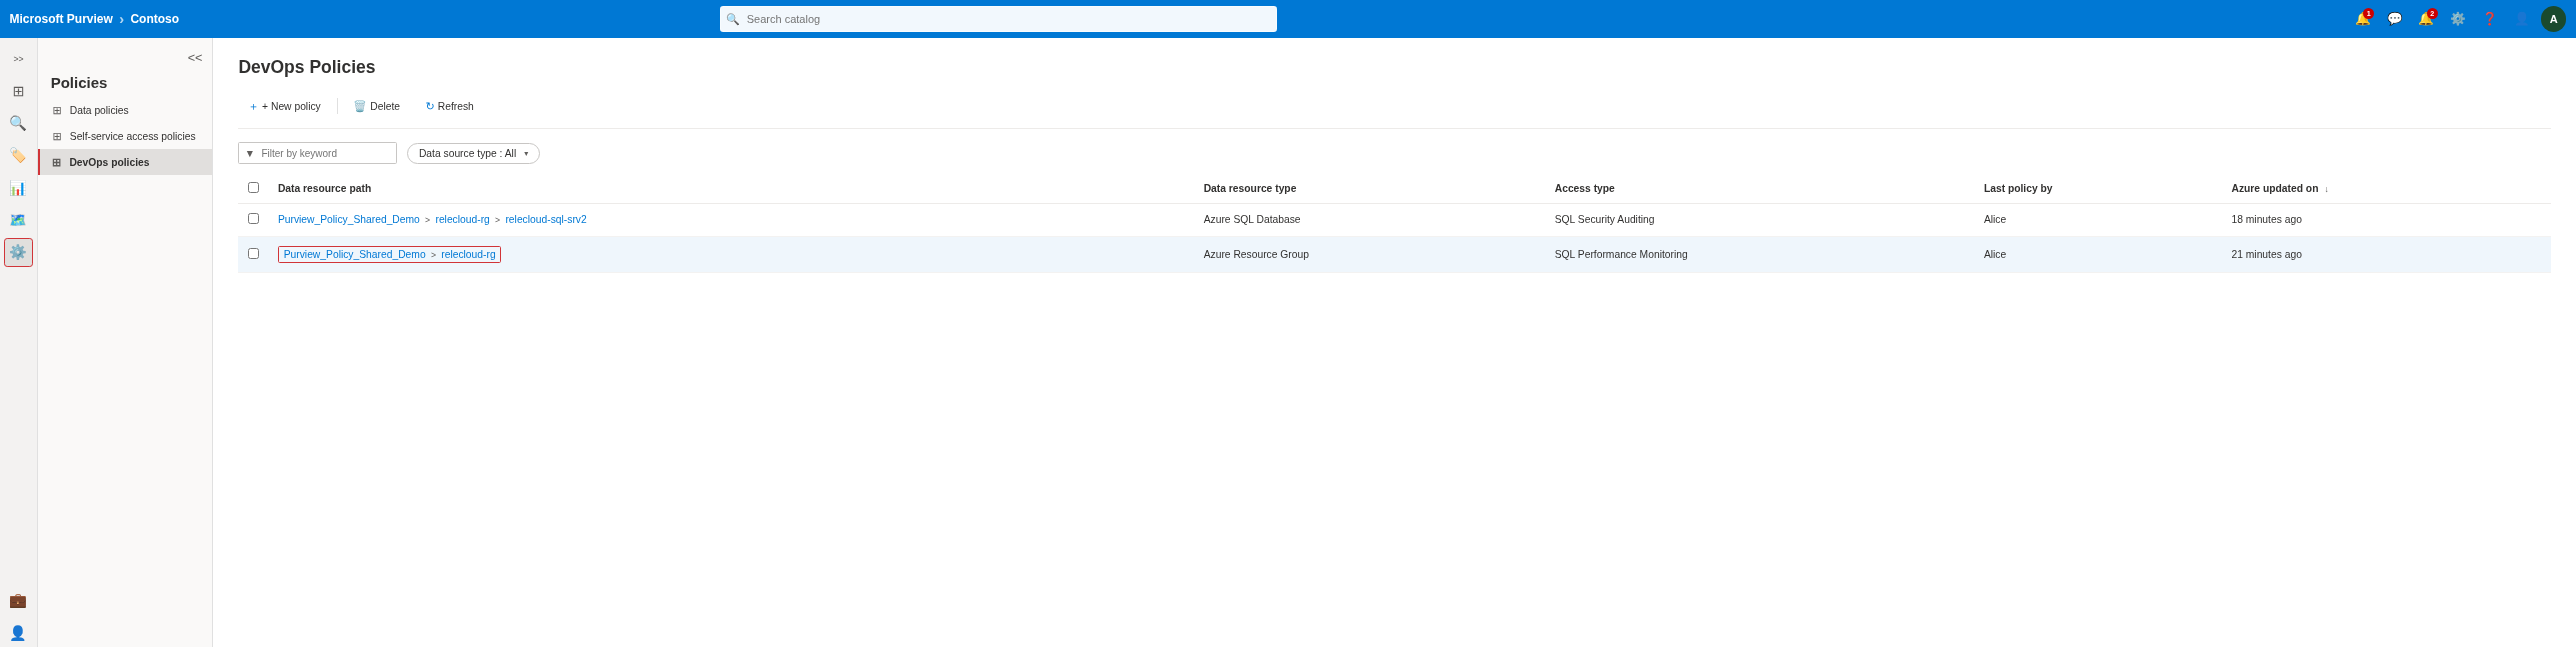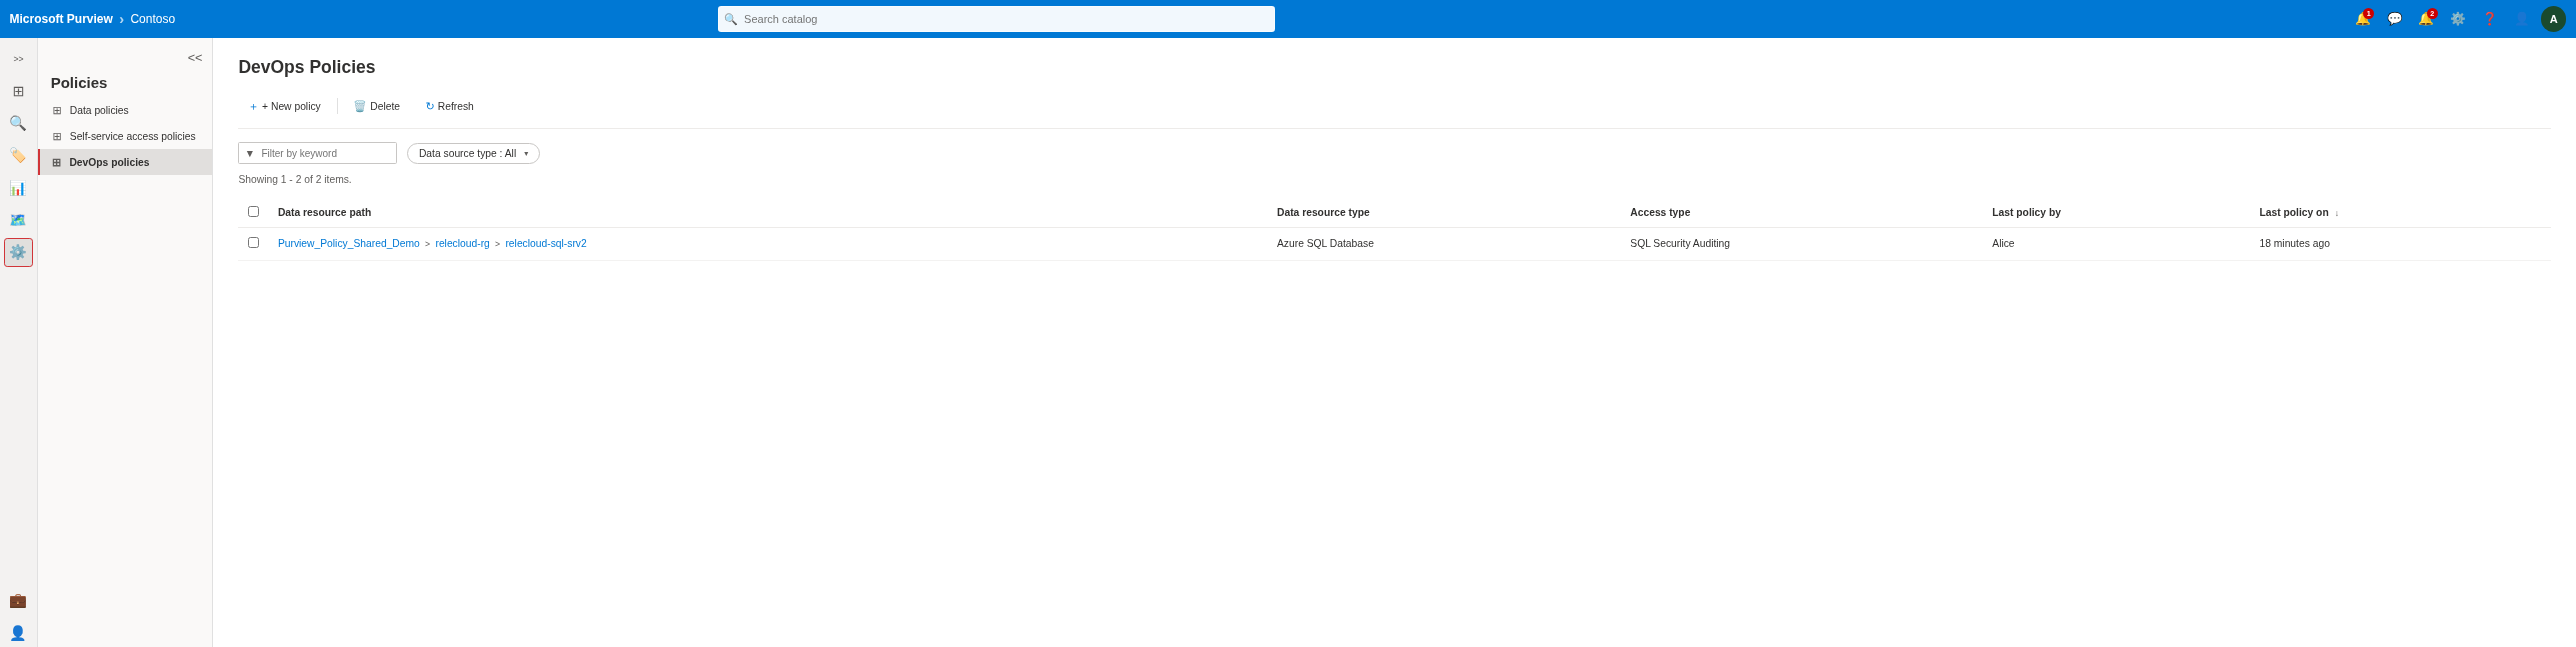--- a/index.html
+++ b/index.html
@@ -24,21 +24,21 @@
       color: #fff;
       font-size: 12px;
       font-weight: 600;
       white-space: nowrap;
     }
     .top-nav-brand .separator {
       color: rgba(255,255,255,0.7);
       font-size: 14.3px;
     }
     .top-nav-brand .tenant {
-      font-weight: 400;
+      font-weight: 700;
     }
     .search-bar {
       flex: 1;
       max-width: 557px;
       margin: 0 auto;
       position: relative;
     }
     .search-bar input {
       width: 100%;
       height: 25.4px;
@@ -430,42 +430,41 @@
       <div class="filter-input-wrap">
         <span class="filter-icon">▼</span>
         <input type="text" placeholder="Filter by keyword" style="">
       </div>
       <div class="filter-tag">
         <span>Data source type : All</span>
         <span style="font-size:8px; color:#605e5c;">▾</span>
       </div>
     </div>
 
-    <div class="results-info">Showing 1 - 2 of 2 items.</div>
 
     <table class="data-table">
       <thead>
         <tr>
           <th class="checkbox-cell">
             <input type="checkbox" style="">
           </th>
           <th>
             <span>Data resource path</span>
           </th>
           <th>
             <span>Data resource type</span>
           </th>
           <th>
             <span>Access type</span>
           </th>
           <th>
             <span>Last policy by</span>
           </th>
           <th>
-            <span>Last policy on</span>
+            <span>Azure updated on</span>
             <span class="sort-icon">↓</span>
           </th>
         </tr>
       </thead>
       <tbody>
 
         <tr>
           <td class="checkbox-cell">
             <input type="checkbox" style="">
           </td>
@@ -477,17 +476,35 @@
               <span class="chevron">&gt;</span>
               <span>relecloud-sql-srv2</span>
             </a>
           </td>
           <td>Azure SQL Database</td>
           <td>SQL Security Auditing</td>
           <td>Alice</td>
           <td>18 minutes ago</td>
         </tr>
 
+        <tr class="selected">
+          <td class="checkbox-cell">
+            <input type="checkbox" style="">
+          </td>
+          <td>
+            <span class="resource-path-box">
+              <a class="resource-path-link">
+                <span>Purview_Policy_Shared_Demo</span>
+                <span class="chevron">&gt;</span>
+                <span>relecloud-rg</span>
+              </a>
+            </span>
+          </td>
+          <td>Azure Resource Group</td>
+          <td>SQL Performance Monitoring</td>
+          <td>Alice</td>
+          <td>21 minutes ago</td>
+        </tr>
       </tbody>
     </table>
   </div>
 </div>
 
 
 </body></html>

